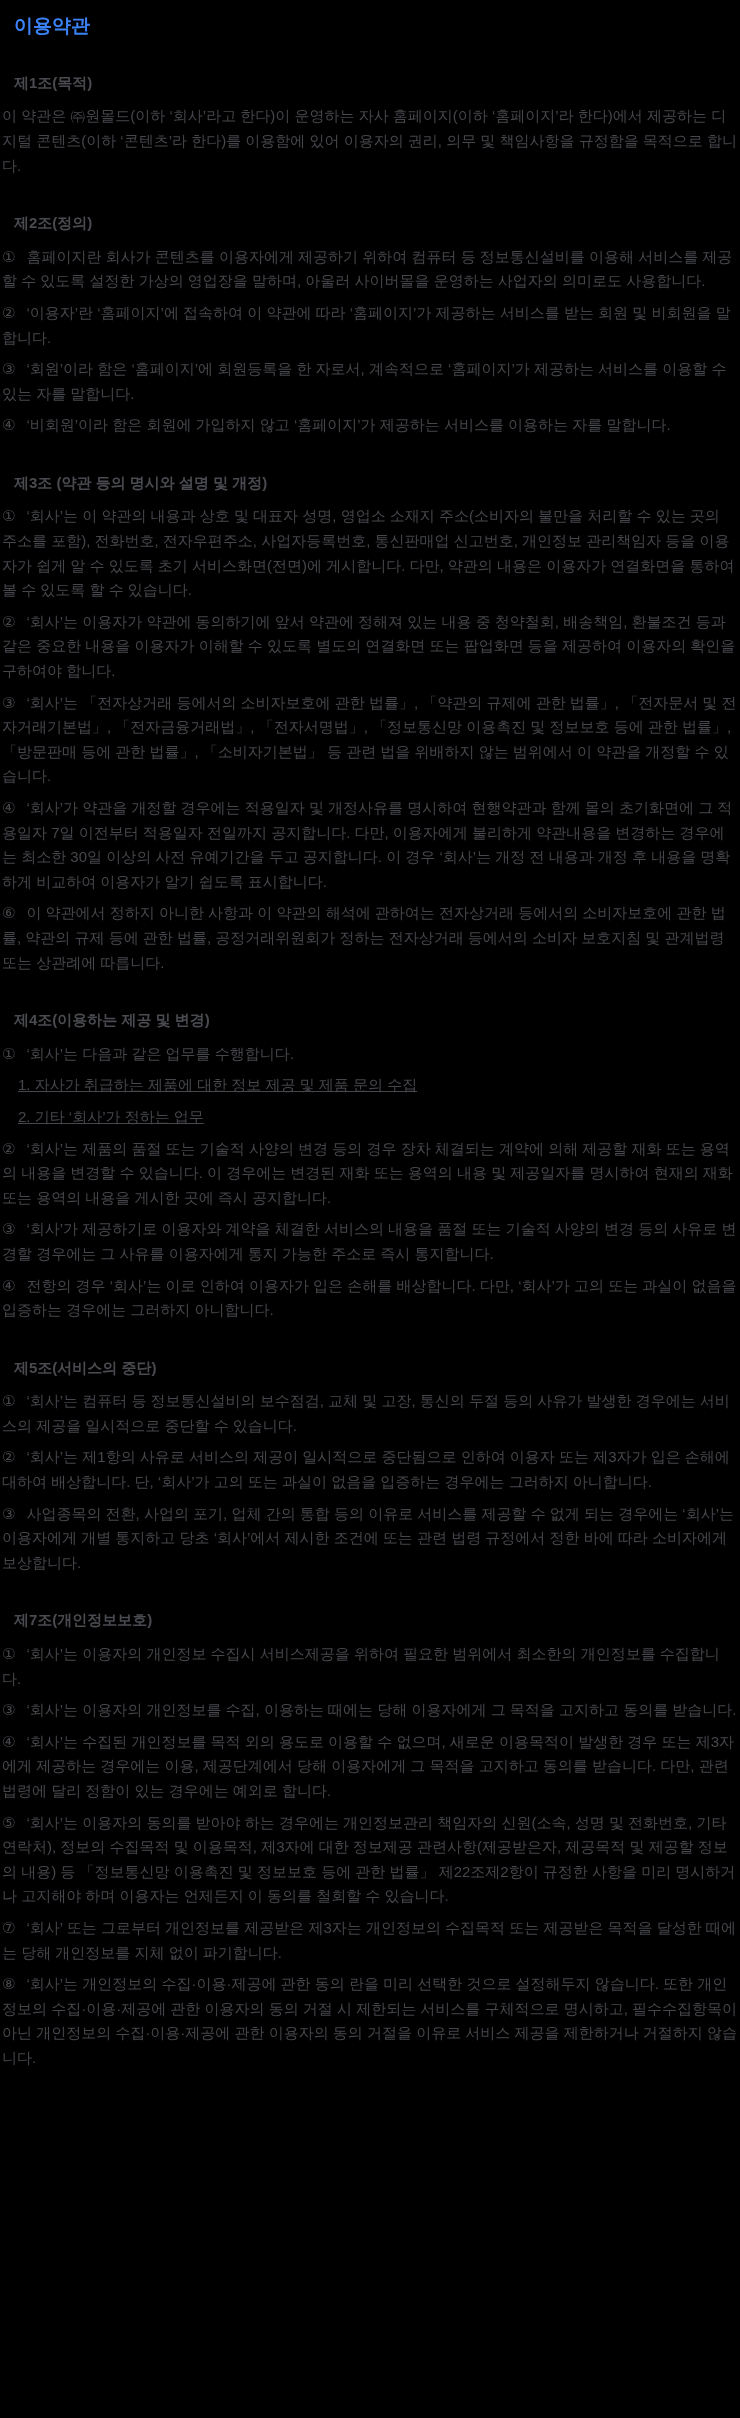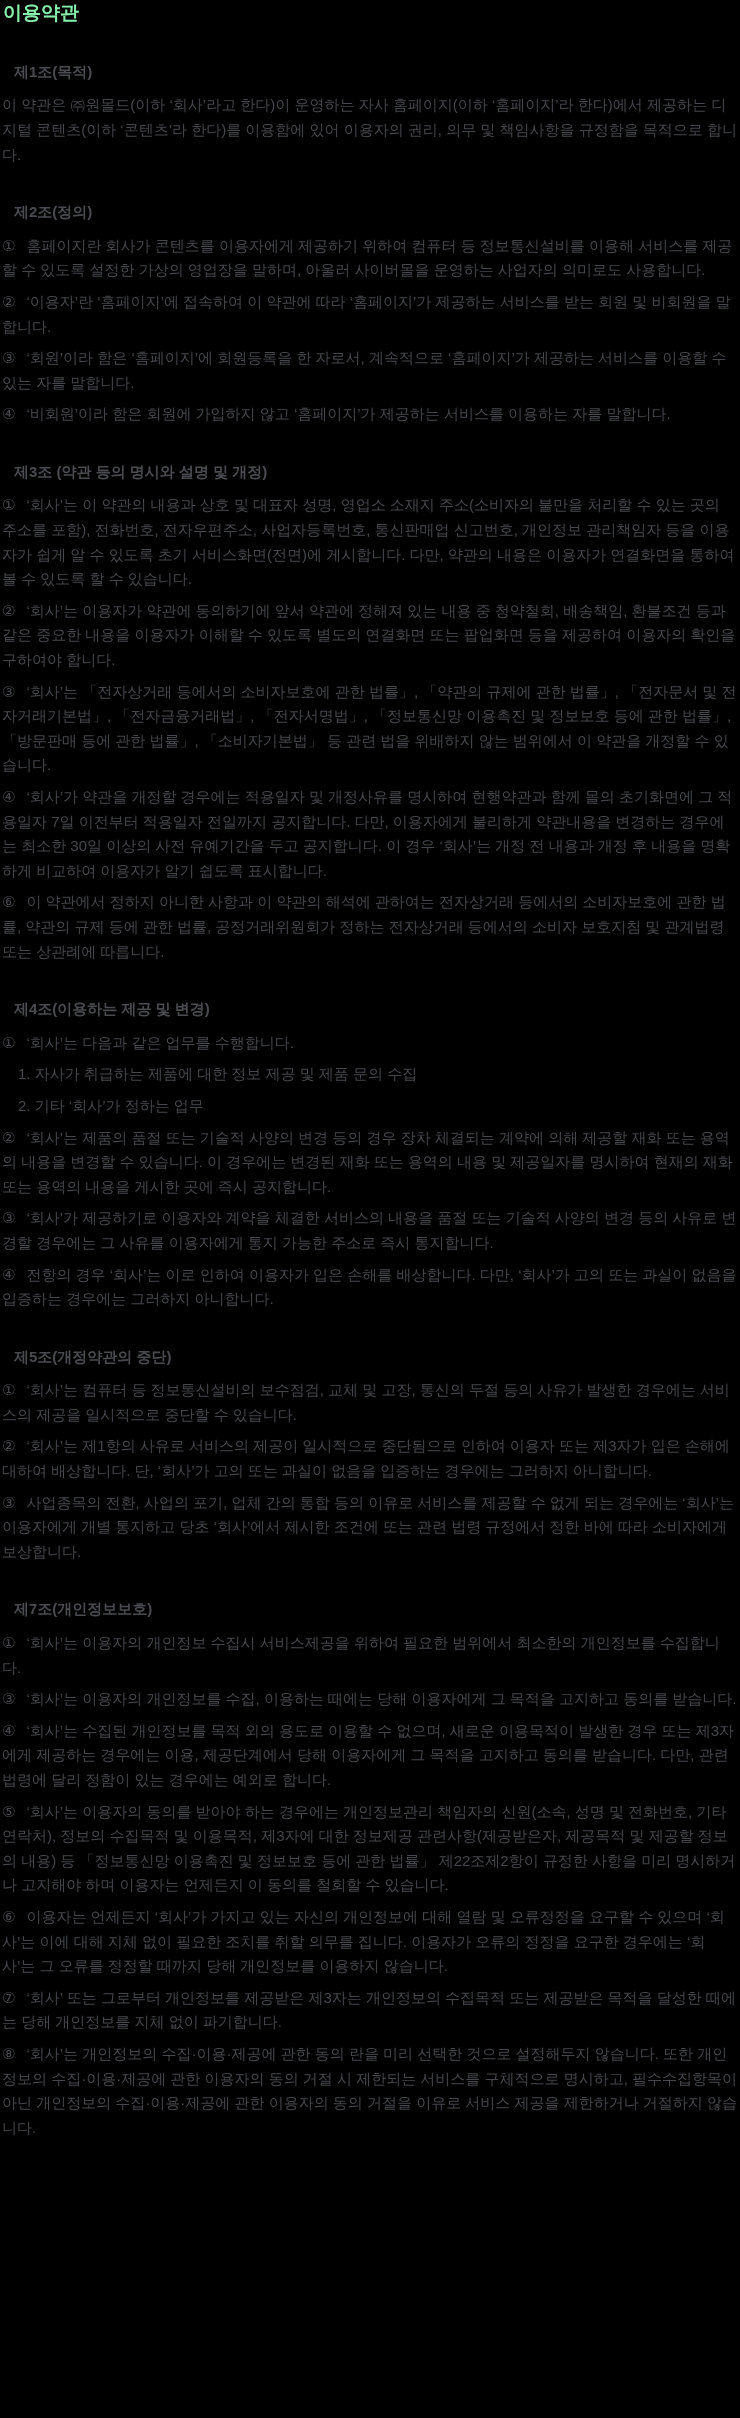--- a/index.html
+++ b/index.html
@@ -15,40 +15,40 @@
     line-height: 1.64;
     word-break: break-all;
     -webkit-font-smoothing: antialiased;
   }
   main {
     padding: 2px 2px 10px 2px;
   }
   h1 {
     font-size: 19px;
     font-weight: 700;
-    color: #86efac;
-    margin: 1px;
+    color: #3b82f6;
+    margin: 12px;
     line-height: 1.25;
-    font-family: Liberation Mono, monospace;
   }
   section {
     margin-top: 33px;
   }
   h2 {
     font-size: 15px;
     font-weight: 700;
     color: #4a4b50;
     margin: 0 0 9px 12px;
     line-height: 1.64;
   }
   p {
     margin: 7px 0;
   }
   p.sub {
     padding-left: 16px;
+    text-decoration: underline;
   }
   .marker {
     display: inline-block;
     margin-right: 11px;
   }
 </style>
 </head>
 <body>
 
 <main>
@@ -76,29 +76,28 @@
       <section>
         <h2>제4조(이용하는 제공 및 변경)</h2>
         <p><span class="marker">①</span>‘회사’는 다음과 같은 업무를 수행합니다.</p>
         <p class="sub">1. 자사가 취급하는 제품에 대한 정보 제공 및 제품 문의 수집</p>
         <p class="sub">2. 기타 ‘회사’가 정하는 업무</p>
         <p><span class="marker">②</span>‘회사’는 제품의 품절 또는 기술적 사양의 변경 등의 경우 장차 체결되는 계약에 의해 제공할 재화 또는 용역의 내용을 변경할 수 있습니다. 이 경우에는 변경된 재화 또는 용역의 내용 및 제공일자를 명시하여 현재의 재화 또는 용역의 내용을 게시한 곳에 즉시 공지합니다.</p>
         <p><span class="marker">③</span>‘회사’가 제공하기로 이용자와 계약을 체결한 서비스의 내용을 품절 또는 기술적 사양의 변경 등의 사유로 변경할 경우에는 그 사유를 이용자에게 통지 가능한 주소로 즉시 통지합니다.</p>
         <p><span class="marker">④</span>전항의 경우 ‘회사’는 이로 인하여 이용자가 입은 손해를 배상합니다. 다만, ‘회사’가 고의 또는 과실이 없음을 입증하는 경우에는 그러하지 아니합니다.</p>
       </section>
       <section>
-        <h2>제5조(개정약관의 중단)</h2>
+        <h2>제5조(서비스의 중단)</h2>
         <p><span class="marker">①</span>‘회사’는 컴퓨터 등 정보통신설비의 보수점검, 교체 및 고장, 통신의 두절 등의 사유가 발생한 경우에는 서비스의 제공을 일시적으로 중단할 수 있습니다.</p>
         <p><span class="marker">②</span>‘회사’는 제1항의 사유로 서비스의 제공이 일시적으로 중단됨으로 인하여 이용자 또는 제3자가 입은 손해에 대하여 배상합니다. 단, ‘회사’가 고의 또는 과실이 없음을 입증하는 경우에는 그러하지 아니합니다.</p>
         <p><span class="marker">③</span>사업종목의 전환, 사업의 포기, 업체 간의 통합 등의 이유로 서비스를 제공할 수 없게 되는 경우에는 ‘회사’는 이용자에게 개별 통지하고 당초 ‘회사’에서 제시한 조건에 또는 관련 법령 규정에서 정한 바에 따라 소비자에게 보상합니다.</p>
       </section>
       <section>
         <h2>제7조(개인정보보호)</h2>
         <p><span class="marker">①</span>‘회사’는 이용자의 개인정보 수집시 서비스제공을 위하여 필요한 범위에서 최소한의 개인정보를 수집합니다.</p>
         <p><span class="marker">③</span>‘회사’는 이용자의 개인정보를 수집, 이용하는 때에는 당해 이용자에게 그 목적을 고지하고 동의를 받습니다.</p>
         <p><span class="marker">④</span>‘회사’는 수집된 개인정보를 목적 외의 용도로 이용할 수 없으며, 새로운 이용목적이 발생한 경우 또는 제3자에게 제공하는 경우에는 이용, 제공단계에서 당해 이용자에게 그 목적을 고지하고 동의를 받습니다. 다만, 관련 법령에 달리 정함이 있는 경우에는 예외로 합니다.</p>
         <p><span class="marker">⑤</span>‘회사’는 이용자의 동의를 받아야 하는 경우에는 개인정보관리 책임자의 신원(소속, 성명 및 전화번호, 기타 연락처), 정보의 수집목적 및 이용목적, 제3자에 대한 정보제공 관련사항(제공받은자, 제공목적 및 제공할 정보의 내용) 등 「정보통신망 이용촉진 및 정보보호 등에 관한 법률」 제22조제2항이 규정한 사항을 미리 명시하거나 고지해야 하며 이용자는 언제든지 이 동의를 철회할 수 있습니다.</p>
-        <p><span class="marker">⑥</span>이용자는 언제든지 ‘회사’가 가지고 있는 자신의 개인정보에 대해 열람 및 오류정정을 요구할 수 있으며 ‘회사’는 이에 대해 지체 없이 필요한 조치를 취할 의무를 집니다. 이용자가 오류의 정정을 요구한 경우에는 ‘회사’는 그 오류를 정정할 때까지 당해 개인정보를 이용하지 않습니다.</p>
         <p><span class="marker">⑦</span>‘회사’ 또는 그로부터 개인정보를 제공받은 제3자는 개인정보의 수집목적 또는 제공받은 목적을 달성한 때에는 당해 개인정보를 지체 없이 파기합니다.</p>
         <p><span class="marker">⑧</span>‘회사’는 개인정보의 수집·이용·제공에 관한 동의 란을 미리 선택한 것으로 설정해두지 않습니다. 또한 개인정보의 수집·이용·제공에 관한 이용자의 동의 거절 시 제한되는 서비스를 구체적으로 명시하고, 필수수집항목이 아닌 개인정보의 수집·이용·제공에 관한 이용자의 동의 거절을 이유로 서비스 제공을 제한하거나 거절하지 않습니다.</p>
       </section>
     </div>
 </main>
 
 </body></html>

